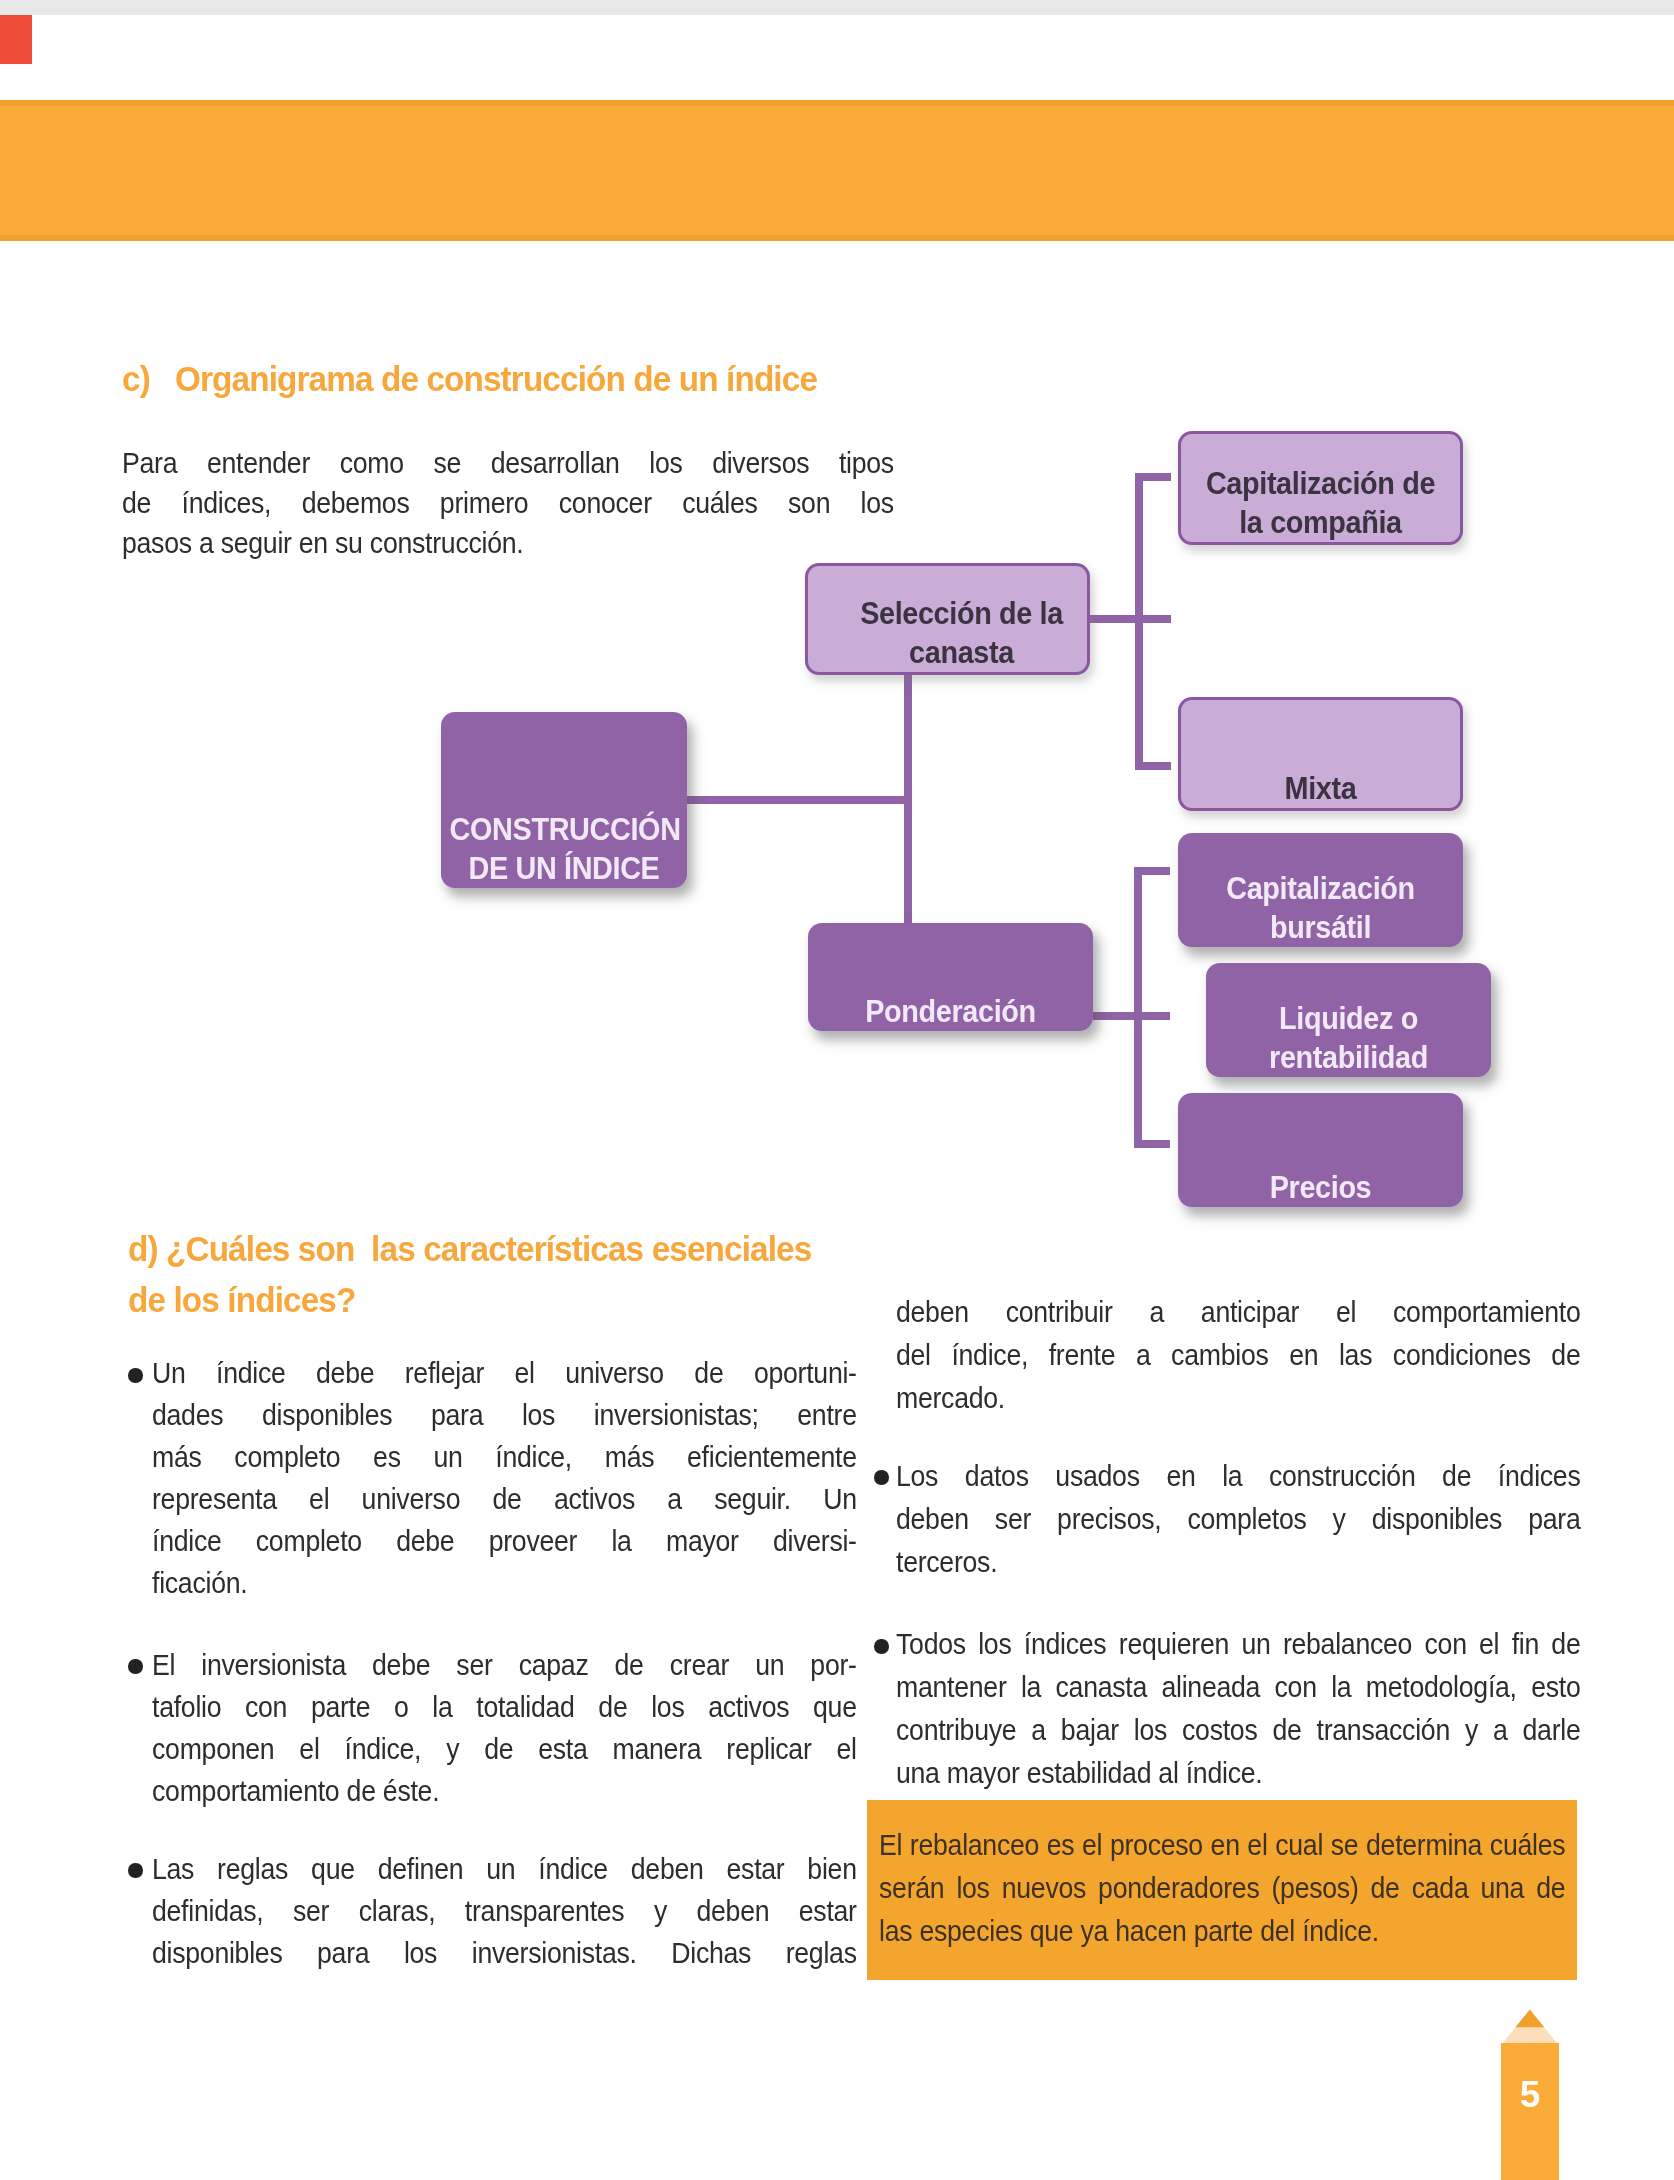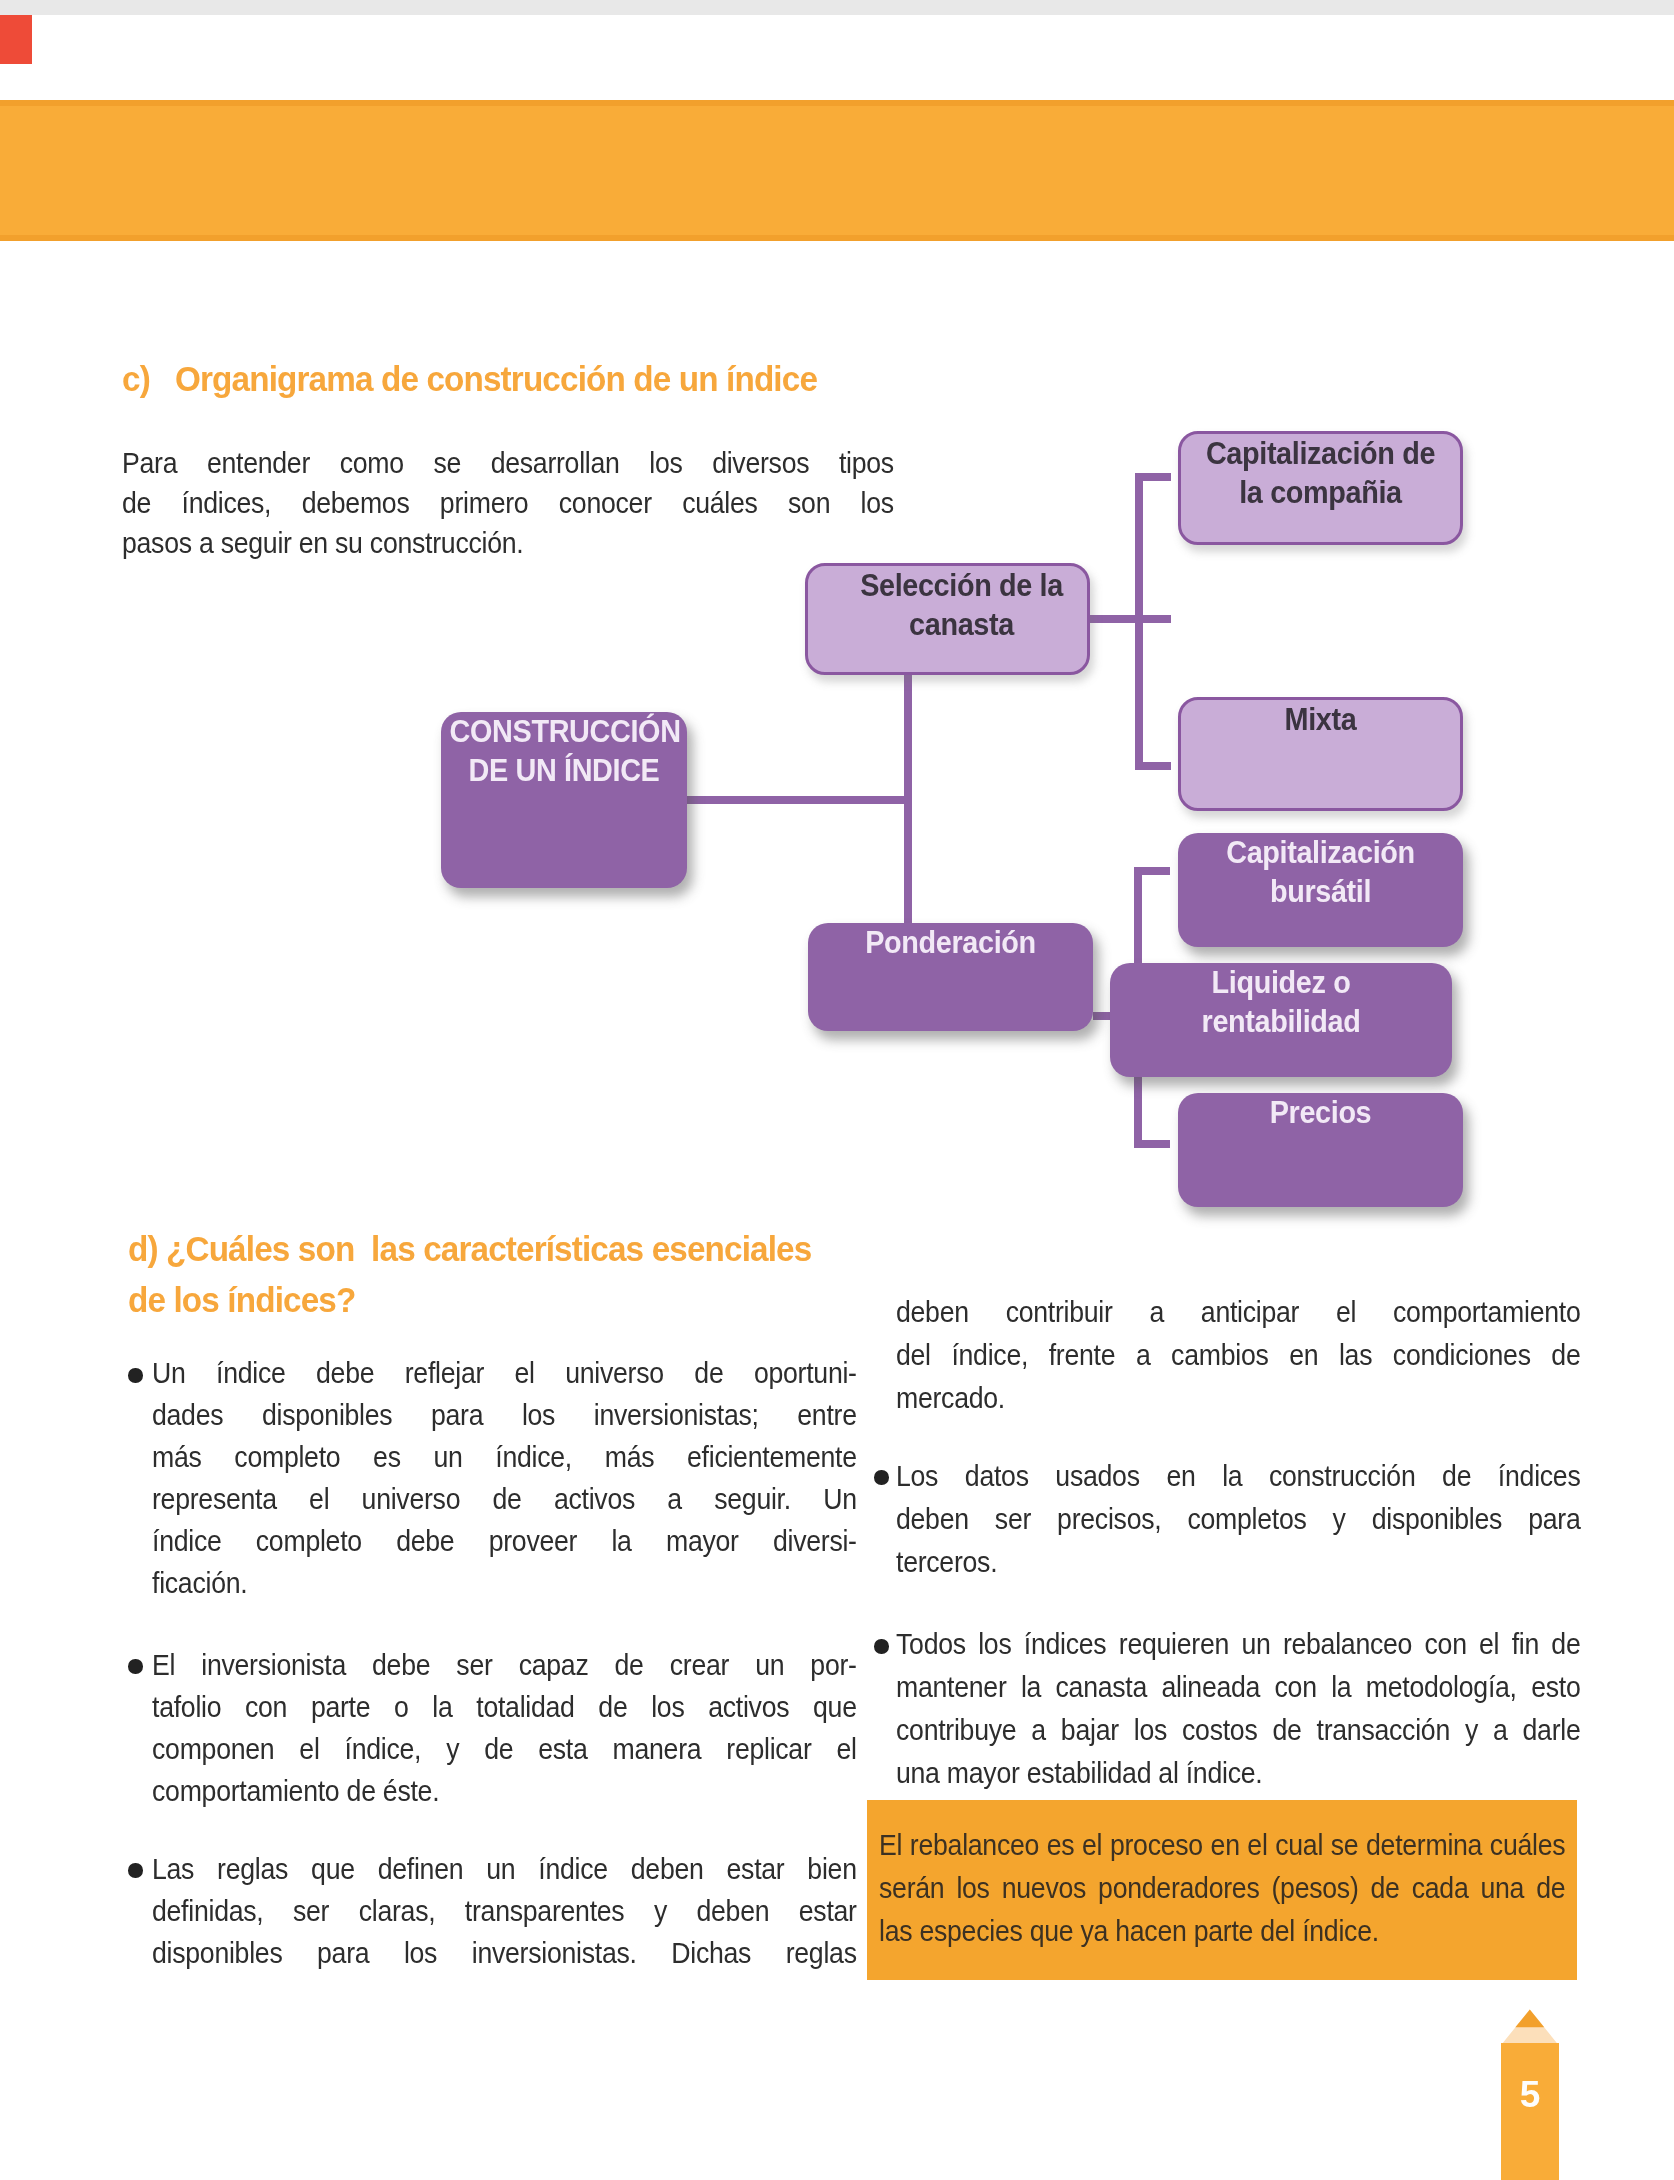--- a/index.html
+++ b/index.html
@@ -46,35 +46,35 @@
   #cn-root-h  { left:687px;  top:781px;  width:220px; height:7.7px; }
   #cn-junc-v  { left:904px; top:660px;  width:7.7px;   height:296px; }
   #cn-u-v     { left:1135px; top:458px;  width:7.7px;   height:296px; }
   #cn-u-top   { left:1135px; top:458px;  width:36px;  height:7.7px; }
   #cn-u-mid   { left:1090px; top:600px;  width:81px;  height:7.7px; }
   #cn-u-bot   { left:1135px; top:747px;  width:36px;  height:7.7px; }
   #cn-l-v     { left:1134px; top:852px; width:7.7px;   height:281px; }
   #cn-l-top   { left:1134px; top:852px; width:36px;  height:7.7px; }
   #cn-l-mid   { left:1093px; top:997px; width:77px;  height:7.7px; }
   #cn-l-bot   { left:1134px; top:1125px; width:36px;  height:7.7px; }
-  .node { position:absolute; border-radius:20px; display:flex; flex-direction:column;
-          justify-content:flex-start; box-sizing:border-box; font-weight:bold; }
+  .node { position:absolute; border-radius:14px; display:flex; flex-direction:column;
+          justify-content:flex-end; box-sizing:border-box; font-weight:bold; }
   .node .lines { width:100%; transform:scaleX(.93); }
   .cline { text-align:center; font-size:31px; line-height:39px; letter-spacing:-0.4px; }
   .nd-dark  { background:#8F63A6; color:#F2E9F6; box-shadow:5.1px 8.5px 12px rgba(80,80,80,.45); }
   .nd-light { background:#C9ADD7; border:3.4px solid #8A57A0; color:#3B3440;
               box-shadow:3.4px 6.8px 8.5px rgba(120,120,120,.3); }
   #node-root { left:441px;  top:697px;  width:246px; height:176px; }
   #node-sel  { left:805px;  top:548px;  width:285px; height:112px;padding-left:28px; }
   #node-pond { left:808px;  top:908px; width:285px; height:108px; }
   #node-l0   { left:1178px; top:416px;  width:285px; height:114px; }
   #node-l1   { left:1178px; top:549px;  width:285px; height:115px; }
   #node-l2   { left:1178px; top:682px;  width:285px; height:114px; }
   #node-d0   { left:1178px; top:818px;  width:285px; height:114px; }
-  #node-d1   { left:1110px; top:948px; width:342px; height:114px; }
+  #node-d1   { left:1206px; top:948px; width:285px; height:114px; }
   #node-d2   { left:1178px; top:1078px; width:285px; height:114px; }
   
   #callout { position:absolute; left:867px; top:1785px; width:710px; height:180px; background:#F4A52E; }
   #callout-lines { position:absolute; left:12px; top:24px; width:746px;
                    font-size:29px; line-height:43px; color:#3C3122; letter-spacing:-0.3px;
                    transform:scaleX(.92); transform-origin:0 0; }
   
   #pencil { position:absolute; left:1495px; top:1991px; width:73px; height:190px; }
   #pencil-tip { position:absolute; left:0; top:0; }
   #pencil-body { position:absolute; left:6px; top:37px; width:58px; height:152px;

